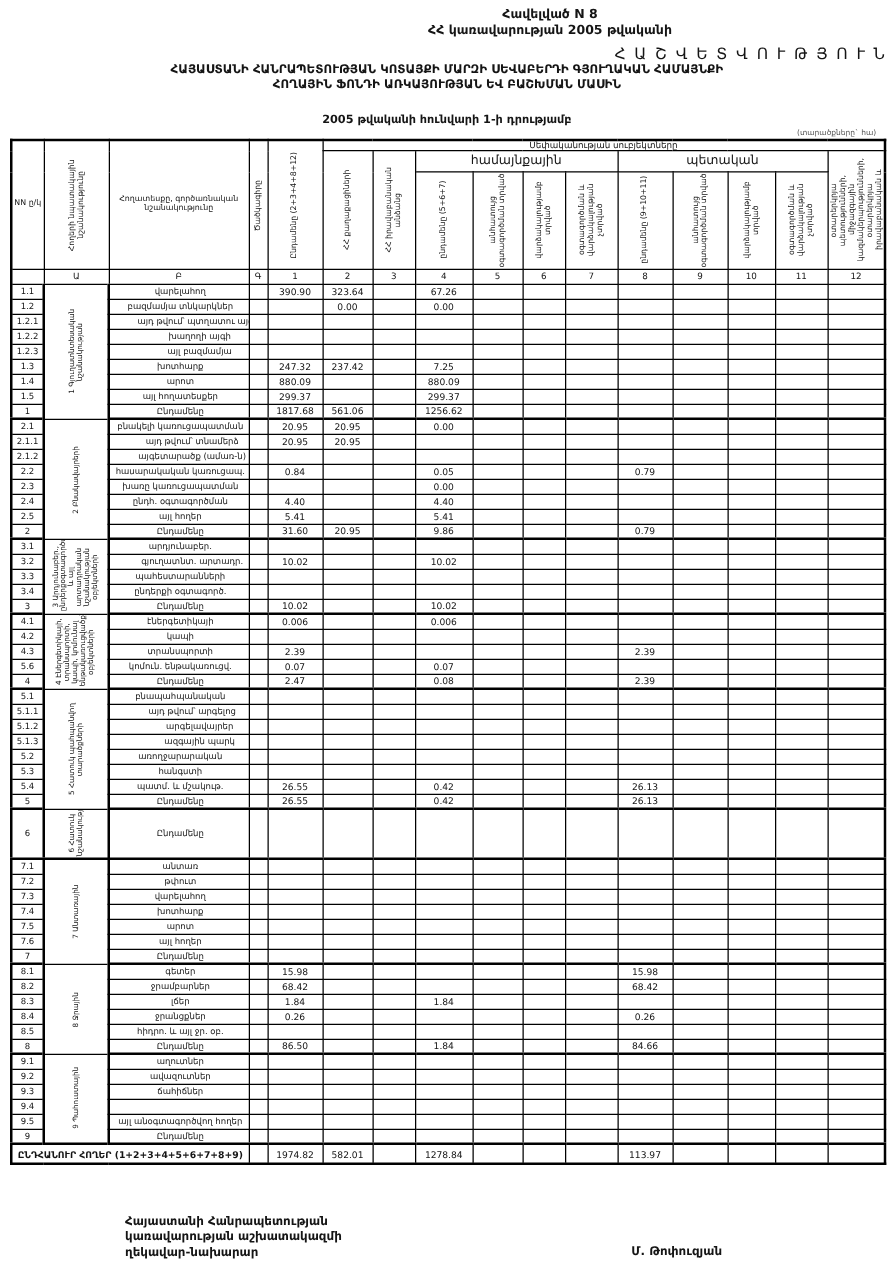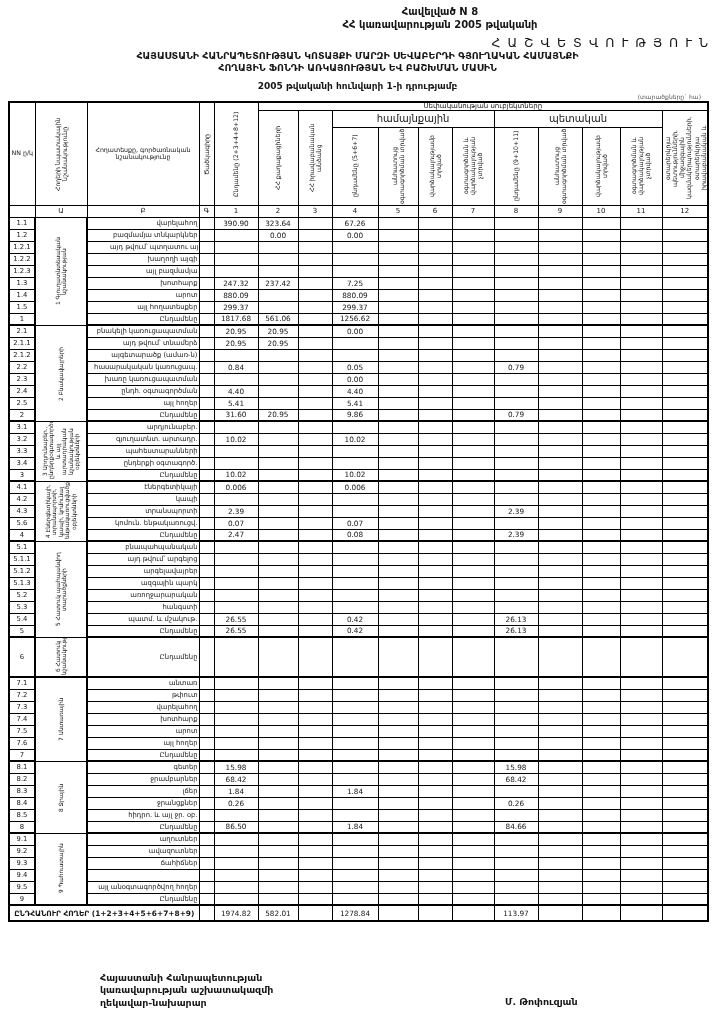--- a/index.html
+++ b/index.html
@@ -13,21 +13,21 @@
   }
   .appendix {
     margin-top: 6px; margin-left: 270px; width: 340px;
     text-align: center; font-weight: bold; font-size: 10px; line-height: 1.25;
   }
   .doc-title {
     text-align: right; font-weight: normal; font-size: 12.5px;
     letter-spacing: 7px; margin-top: 4px;
   }
   .doc-sub { text-align: center; font-weight: bold; font-size: 9.5px; line-height: 1.3; }
-  .doc-sub2 { text-align: center; font-weight: bold; font-size: 9px; margin-top: 6px; }
+  .doc-sub2 { text-align: center; font-weight: bold; font-size: 9px; margin-top: 16px; }
   .unit-note { text-align: right; font-size: 6px; color:#555; padding-right: 14px; margin-top: 2px; }
 
   table.report {
     border-collapse: collapse; table-layout: fixed;
     width: 699px; margin-left: 8px; margin-top: 1px;
     border: 2px solid #000;
   }
   th, td { border: 1px solid #000; overflow: hidden; vertical-align: middle; }
   thead th { font-weight: normal; font-size: 6.3px; line-height: 1.05; text-align: center; padding: 0 1px; }
   th.big-span { font-size: 7px; }
@@ -39,21 +39,21 @@
   }
   .hv1 { height: 102px; }
   .hv2 { height: 88px; }
   .hv3 { height: 76px; }
   tr.letters td { font-size: 7px; text-align: center; height: 12px; padding: 0; }
 
   tbody tr { height: 12px; }
   tbody tr.tall { height: 40px; }
   tbody td { padding: 0 1px; }
   td.nn   { font-size: 6.8px; text-align: center; margin-top: 40px; }
-  td.lbl  { font-size: 6.8px; text-align: right; padding-left: 3px; white-space: nowrap; margin-left: 32px; }
+  td.lbl  { font-size: 6.8px; text-align: center; padding-left: 3px; white-space: nowrap; margin-left: 32px; }
   td.lbl.ind1 { padding-left: 22px; }
   td.lbl.ind2 { padding-left: 34px; }
   td.num  { font-size: 7.3px; text-align: center; font-family: "DejaVu Sans", sans-serif; }
   td.cat  { vertical-align: middle; border-left: 2px solid #000; border-right: 2px solid #000; }
   .catv   { font-size: 5.8px; line-height: 1.1; }
   tr[data-name="section-total-row"] td { border-top: 1.5px solid #000; border-bottom: 2px solid #000; }
   tr.grand td { border-top: 2px solid #000; height: 16px; }
   td.glbl { font-size: 7.4px; font-weight: bold; text-align: center; }
   td.code { background: #fff; }
 

